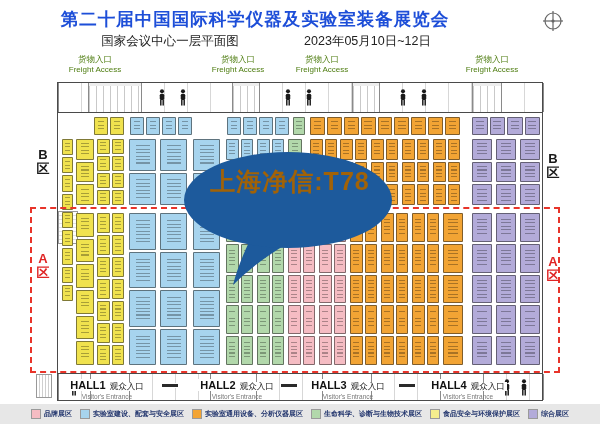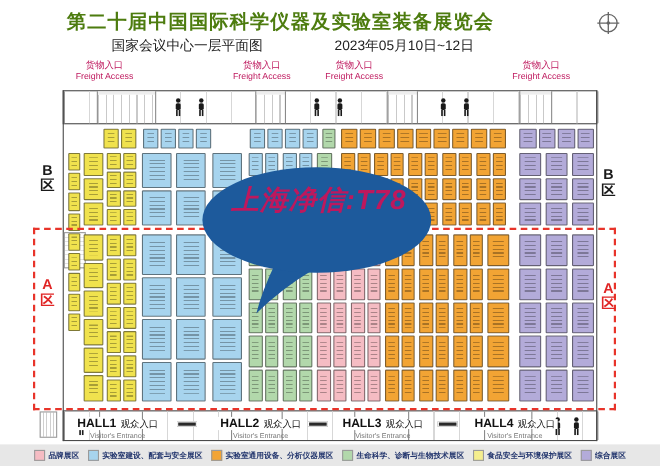--- a/index.html
+++ b/index.html
@@ -11,21 +11,21 @@
   .abs { position:absolute; }
 
   
   .title { top:7px; left:0; right:90px; text-align:center;
            font-size:17.5px; font-weight:bold; letter-spacing:1px; }
   .sub-left  { top:33px; left:95px;  width:150px; text-align:center; font-size:12.5px; color:#222; }
   .sub-right { top:33px; left:300px; width:135px; text-align:center; font-size:12.5px; color:#222; }
   .compass { top:10px; left:542px; width:22px; height:22px; }
 
   
-  .freight { top:55px; width:84px; margin-left:-42px; text-align:center; color:#be185d; line-height:1.15; }
+  .freight { top:55px; width:84px; margin-left:-42px; text-align:center; color:#4d7c0f; line-height:1.15; }
   .freight .cn { font-size:8.5px; }
   .freight .en { font-size:8px; }
 
   
   .strip { left:57px; width:486px; border:1.5px solid #4a4a4a; background:#fff; }
   .strip-top { top:82px; height:31px; }
   .strip-bottom { top:373px; height:28px; }
   .seg-room { position:absolute; top:0; bottom:0; border-left:1px solid #8a8a8a; border-right:1px solid #8a8a8a;
               background:repeating-linear-gradient(90deg, transparent 0 22px, #d7d7d7 22px 23px); }
   .seg-dock { position:absolute; top:0; bottom:0;
@@ -77,21 +77,21 @@
   
   .legend { top:404px; left:0; width:600px; height:20px; background:#e7e7e7;
             display:flex; align-items:center; justify-content:center; gap:8px; z-index:40; }
   .legend-item { display:flex; align-items:center; gap:3px; }
   .legend-swatch { width:10px; height:10px; border:1px solid #9a9a9a; }
   .legend-label { font-size:7px; font-weight:bold; color:#23366e; white-space:nowrap; }
 </style>
 </head>
 <body>
 
-<div class="abs title" style="color: #4d7c0f;">第二十届中国国际科学仪器及实验室装备展览会</div>
+<div class="abs title" style="color: #1d4ed8;">第二十届中国国际科学仪器及实验室装备展览会</div>
 <div class="abs sub-left">国家会议中心一层平面图</div>
 <div class="abs sub-right">2023年05月10日~12日</div>
 <div class="abs compass">
   <svg viewBox="0 0 22 22">
     <circle cx="11" cy="11" r="8" fill="none" stroke="#666" stroke-width="1.2"></circle>
     <line x1="11" y1="1" x2="11" y2="21" stroke="#666" stroke-width="1.2"></line>
     <line x1="1" y1="11" x2="21" y2="11" stroke="#666" stroke-width="1.2"></line>
     <circle cx="11" cy="11" r="1.6" fill="#666"></circle>
   </svg>
 </div>
@@ -524,21 +524,21 @@
     <div class="abs hall-label" style="left: 237px;"><div class="hall-name">HALL2</div><div class="hall-cn">观众入口</div><div class="hall-en">Visitor's Entrance</div></div>
     <div class="abs hall-label" style="left: 348px;"><div class="hall-name">HALL3</div><div class="hall-cn">观众入口</div><div class="hall-en">Visitor's Entrance</div></div>
     <div class="abs hall-label" style="left: 468px;"><div class="hall-name">HALL4</div><div class="hall-cn">观众入口</div><div class="hall-en">Visitor's Entrance</div></div>
   </div>
 
 <div class="abs bubble-wrap">
   <svg viewBox="0 0 240 150">
     <path id="bubble-tail" d="M 80 95 Q 68 120 63 140 Q 85 118 115 100 Z" fill="#1d5a9c"></path>
     <ellipse id="bubble-ellipse" cx="118" cy="55" rx="104" ry="48" fill="#1d5a9c"></ellipse>
   </svg>
-  <div class="bubble-text bubble-line1" style="color: #be185d; font-style: italic;">上海净信:T78</div>
+  <div class="bubble-text bubble-line1" style="color: #a16207;">上海净信:T78</div>
 </div>
 
 <div class="abs legend" id="legend">
     <div class="legend-item">
       <div class="legend-swatch" style="background: rgb(245, 188, 195);"></div>
       <div class="legend-label">品牌展区</div>
     </div>
     <div class="legend-item">
       <div class="legend-swatch" style="background: rgb(167, 212, 238);"></div>
       <div class="legend-label">实验室建设、配套与安全展区</div>

